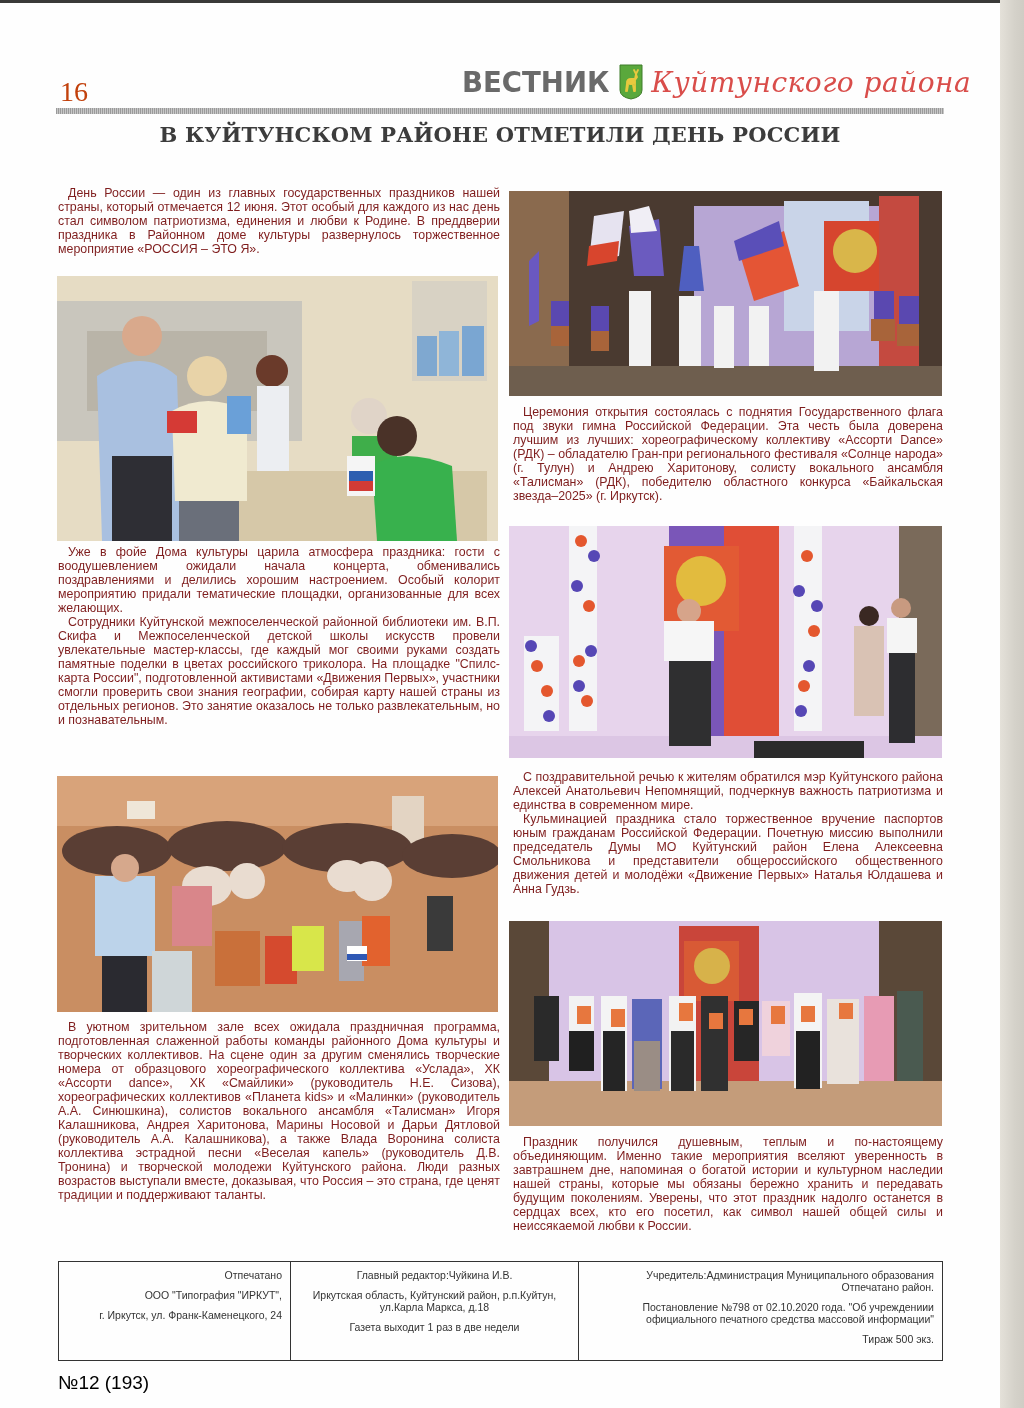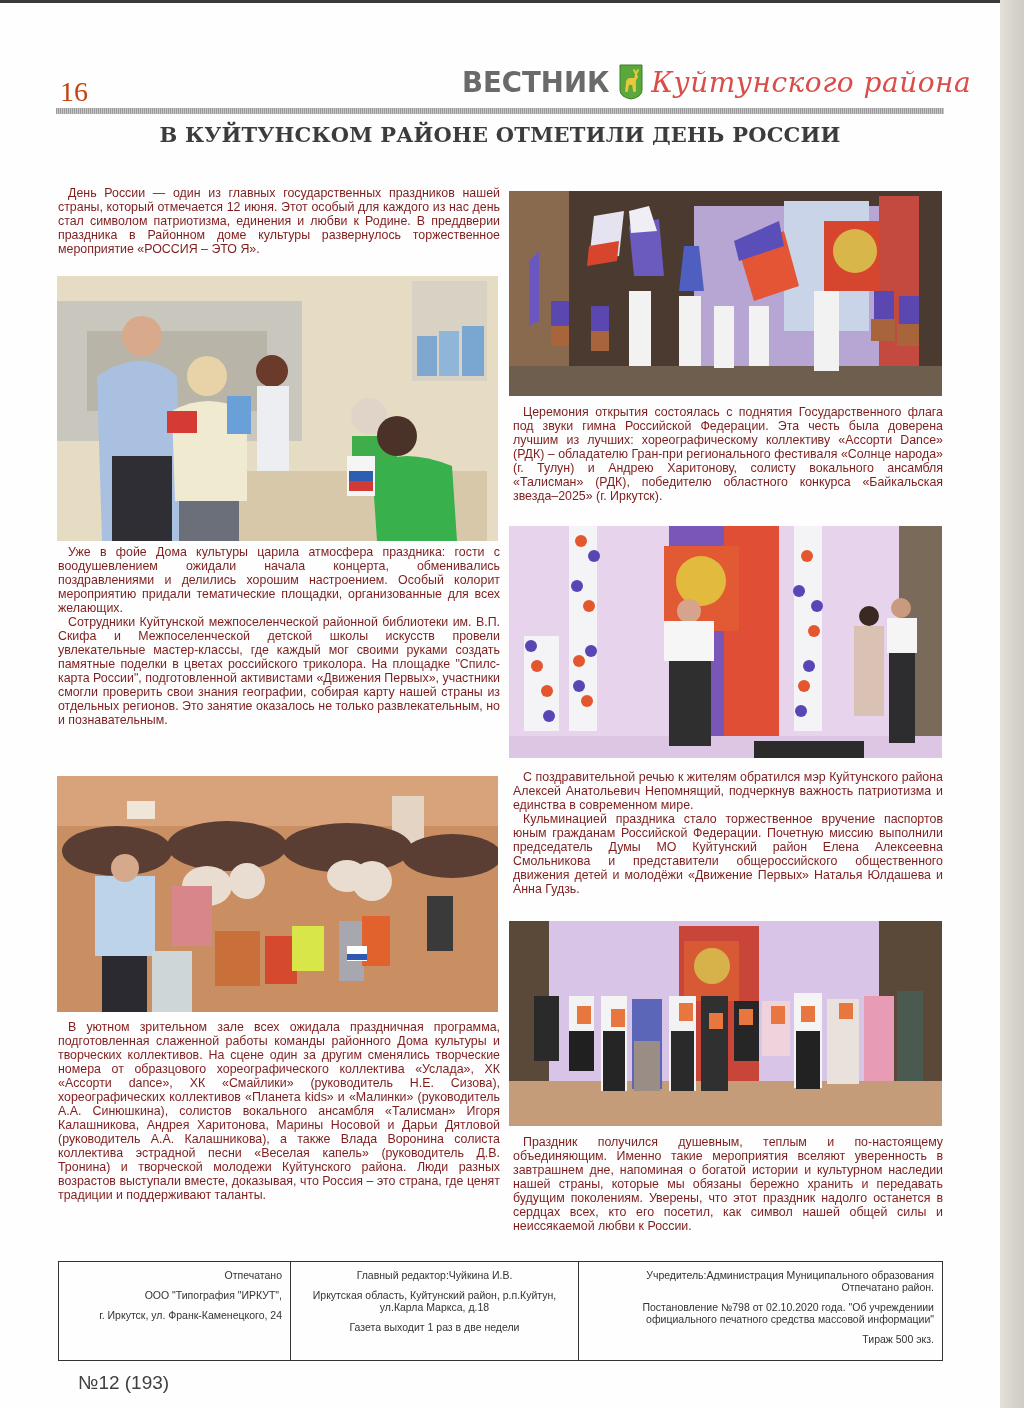--- a/index.html
+++ b/index.html
@@ -35,21 +35,21 @@
   .photo svg { display: block; width: 100%; height: 100%; }
 
   .imprint { position: absolute; left: 58px; top: 1261px; width: 885px; height: 100px;
     border: 1.3px solid #333; display: flex; font-size: 10.5px; color: #333; }
   .imp-col { padding: 7px 8px; line-height: 12px; text-align: right; }
   .imp-col p { margin-bottom: 8px; }
   .imp-1 { width: 232px; border-right: 1.3px solid #333; }
   .imp-2 { width: 288px; border-right: 1.3px solid #333; text-align: center; }
   .imp-3 { flex: 1; }
 
-  .issue { position: absolute; left: 58px; top: 1372px; font-size: 19px; color: #404040; margin-left: 20px; }
+  .issue { position: absolute; left: 58px; top: 1372px; font-size: 19px; color: #000000; }
 </style>
 </head>
 <body>
 
 <div class="topbar"></div>
 <div class="page"></div>
 <div class="page-edge"></div>
 
 <div class="page-number">16</div>
 

